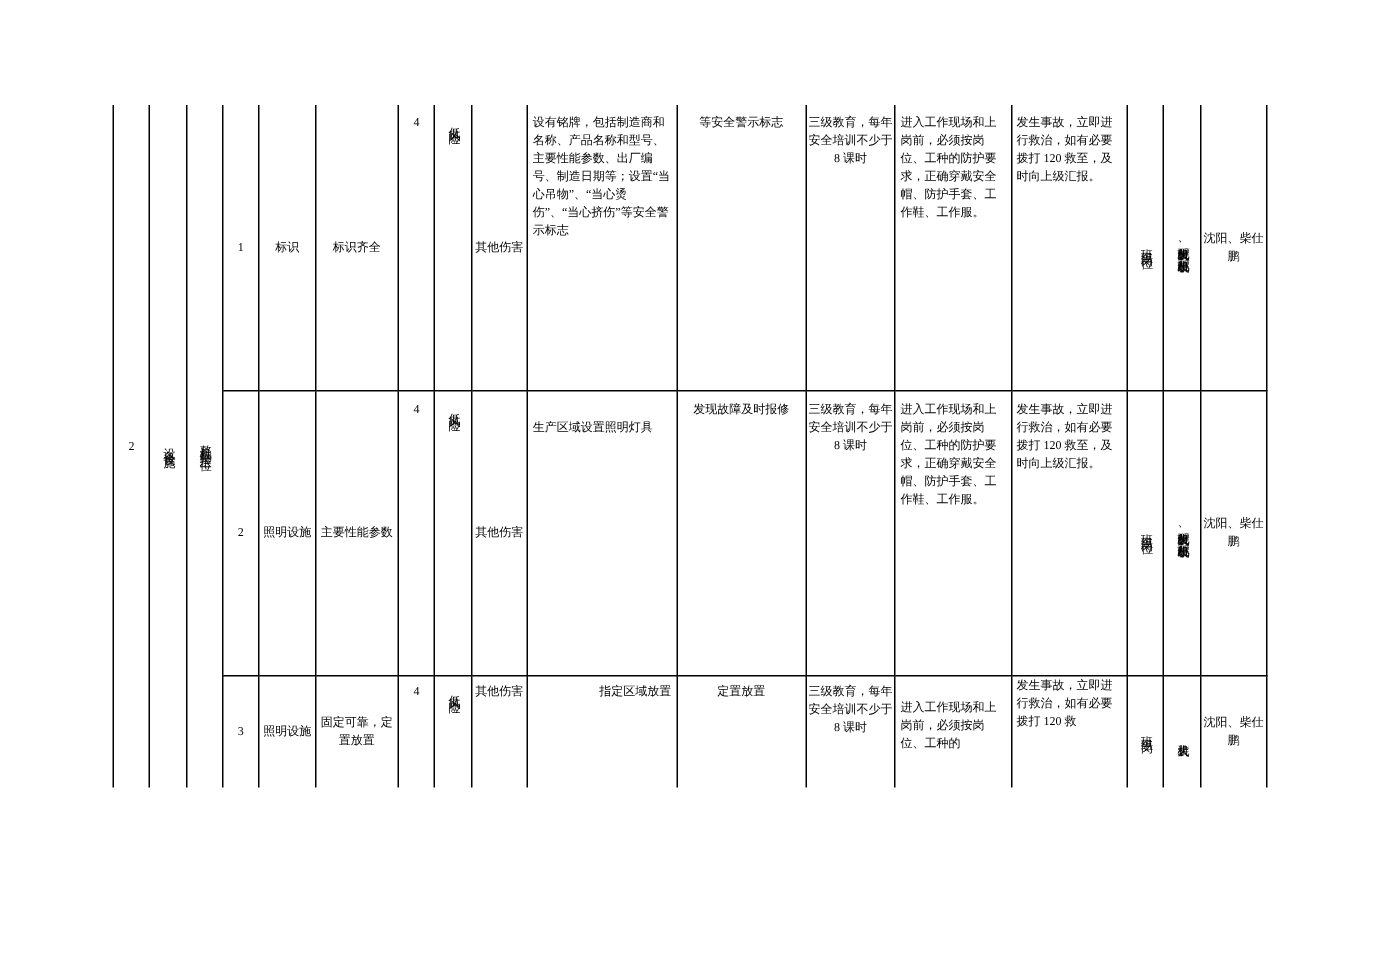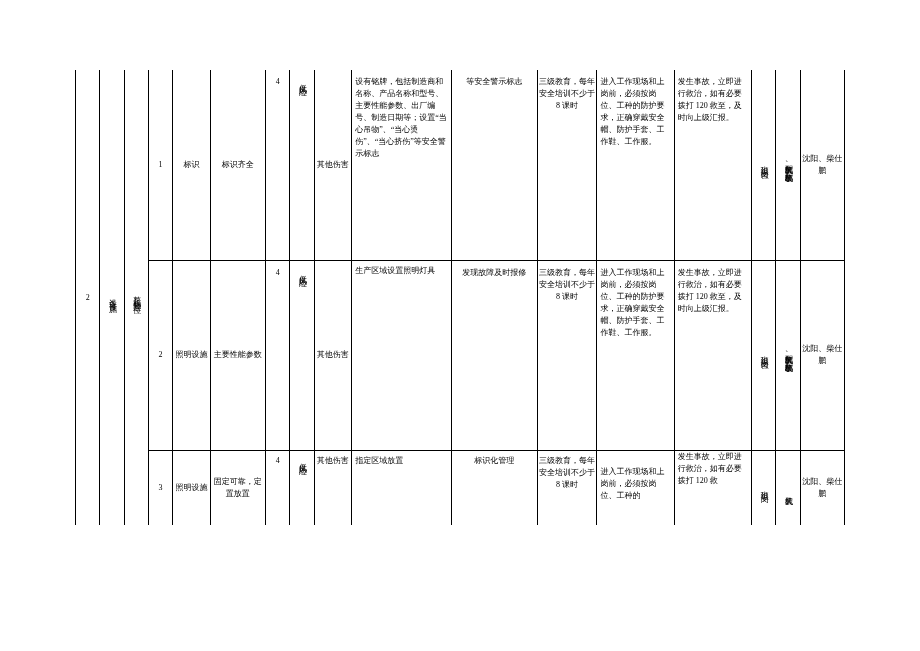--- a/index.html
+++ b/index.html
@@ -80,39 +80,39 @@
     <td class="notop">沈阳、柴仕鹏</td>
   </tr>
 
   <tr style="height:190px">
     <td>2</td>
     <td>照明设施</td>
     <td>主要性能参数</td>
     <td style="vertical-align:top;padding-top:6px">4</td>
     <td style="vertical-align:top;padding-top:6px"><span class="vert">低风险</span></td>
     <td>其他伤害</td>
-    <td class="left" style="vertical-align:top;padding-top:4px">生产区域设置照明灯具</td>
+    <td class="left" style="vertical-align:top;padding-top:18px">生产区域设置照明灯具</td>
     <td style="vertical-align:top;padding-top:6px">发现故障及时报修</td>
     <td style="vertical-align:top;padding-top:6px">三级教育，每年安全培训不少于 8 课时</td>
     <td class="left" style="vertical-align:top;padding-top:6px">进入工作现场和上岗前，必须按岗位、工种的防护要求，正确穿戴安全帽、防护手套、工作鞋、工作服。</td>
     <td class="left" style="vertical-align:top;padding-top:6px">发生事故，立即进行救治，如有必要拨打 120 救至，及时向上级汇报。</td>
     <td><span class="vert">班组岗位</span></td>
     <td><span class="vert" style="letter-spacing:0">大机装配班、小机装配班</span></td>
     <td>沈阳、柴仕鹏</td>
   </tr>
 
   <tr style="height:75px">
     <td class="nobottom">3</td>
     <td class="nobottom">照明设施</td>
     <td class="nobottom">固定可靠，定置放置</td>
     <td class="nobottom" style="vertical-align:top;padding-top:4px">4</td>
     <td class="nobottom" style="vertical-align:top;padding-top:4px"><span class="vert">低风险</span></td>
     <td class="nobottom" style="vertical-align:top;padding-top:4px">其他伤害</td>
-    <td class="nobottom left" style="vertical-align:top;padding-top:4px;text-align:left">指定区域放置</td>
-    <td class="nobottom" style="vertical-align:top;padding-top:4px">标识化管理</td>
+    <td class="nobottom left" style="vertical-align:top;padding-top:4px;text-align:right">指定区域放置</td>
+    <td class="nobottom" style="vertical-align:top;padding-top:4px">定置放置</td>
     <td class="nobottom" style="vertical-align:top;padding-top:4px">三级教育，每年安全培训不少于 8 课时</td>
     <td class="nobottom left" style="vertical-align:top;padding-top:15px">进入工作现场和上岗前，必须按岗位、工种的</td>
     <td class="nobottom left" style="vertical-align:top;padding-top:0">发生事故，立即进行救治，如有必要拨打 120 救</td>
     <td class="nobottom"><span class="vert">班组岗</span></td>
     <td class="nobottom"><span class="vert" style="letter-spacing:0">大机装</span></td>
     <td class="nobottom">沈阳、柴仕鹏</td>
   </tr>
 </tbody>
   </table>
 

